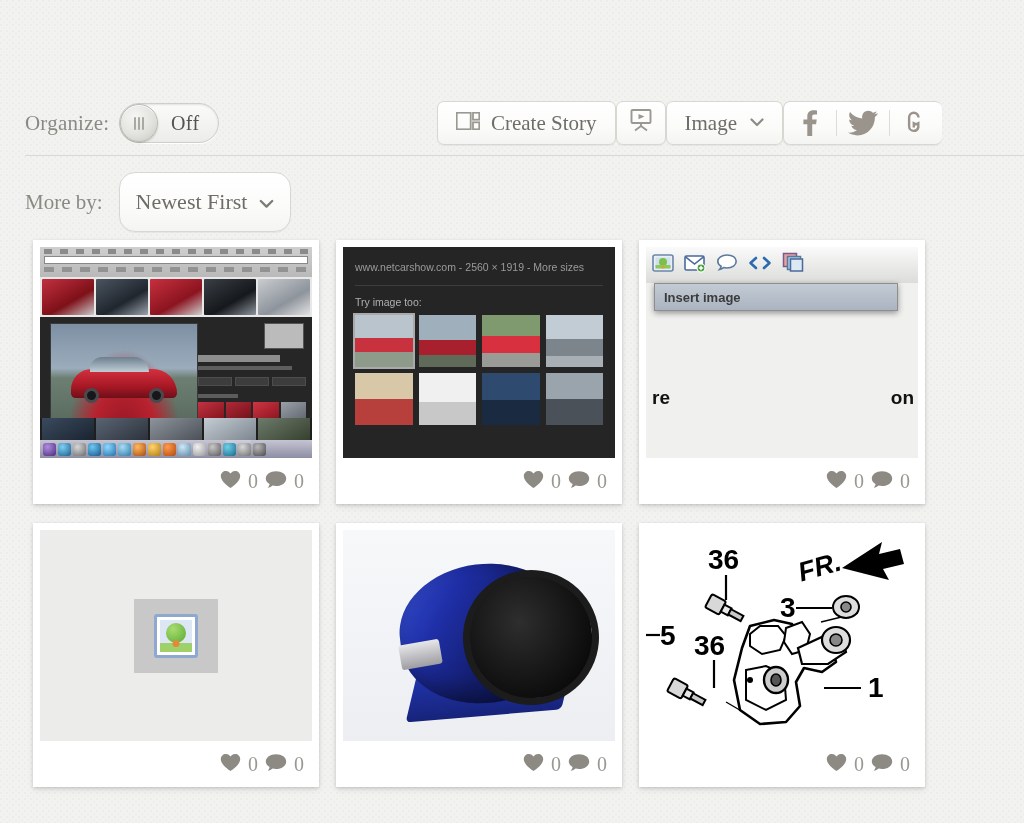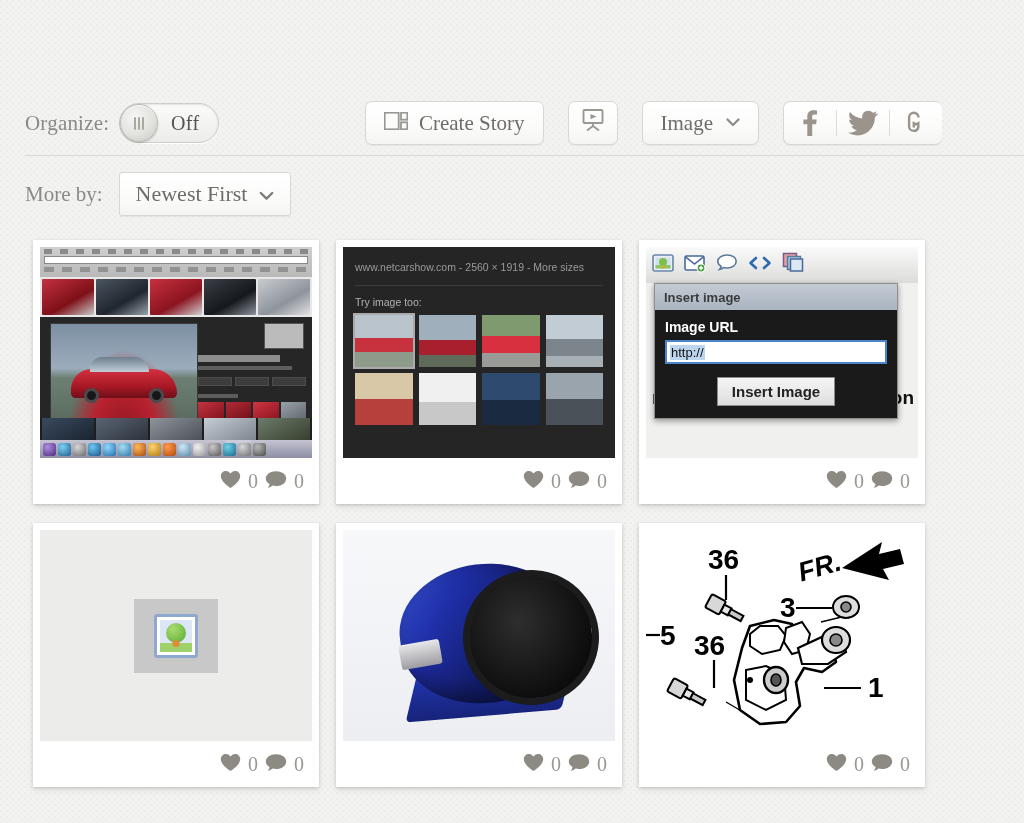--- a/index.html
+++ b/index.html
@@ -40,21 +40,21 @@
     box-shadow: 0 1px 2px rgba(0,0,0,.22), inset 0 1px 0 rgba(255,255,255,.85);
     display: flex; align-items: center; justify-content: center; gap: 2.5px;
   }
   .grip { width: 1.5px; height: 13px; background: #a9a9a2; border-radius: 1px; }
   .toggle-text {
     flex: 1; text-align: center; font-size: 20px; color: #55534f;
     padding-right: 6px; letter-spacing: .3px;
   }
 
   .toolbar-right {
-    margin-left: auto; display: flex; align-items: center; gap: 24px;
+    margin-left: auto; display: flex; align-items: center; gap: 0;
     padding-right: 0;
   }
   .btn {
     height: 44px; border-radius: 7px;
     background: linear-gradient(to bottom, #ffffff 0%, #fbfbfa 60%, #f4f4f2 100%);
     border: 1px solid #d8d8d2;
     box-shadow: 0 1px 1px rgba(0,0,0,.05);
     display: flex; align-items: center; justify-content: center; gap: 11px;
     padding: 0 18px; font-size: 21px; color: #6f6d68;
     cursor: pointer; white-space: nowrap;
@@ -81,21 +81,21 @@
     background: #d9d9d3;
   }
 
   
   .orderby-row {
     position: absolute; left: 25px; top: 172px;
     display: flex; align-items: center;
   }
   .orderby-label { font-size: 21px; color: #8a8a85; margin-right: 16px; }
   .select {
-    height: 44px; border-radius: 3px; padding: 0 16px;
+    height: 60px; border-radius: 16px; padding: 0 16px;
     background: linear-gradient(to bottom, #ffffff 0%, #fbfbfa 60%, #f4f4f2 100%);
     border: 1px solid #d8d8d2; box-shadow: 0 1px 1px rgba(0,0,0,.05);
     display: flex; align-items: center; gap: 12px;
     font-size: 22px; color: #6f6d68; cursor: pointer;
   }
 
   
   .grid {
     position: absolute; left: 33px; top: 240px;
     display: grid; grid-template-columns: repeat(3, 286px);
@@ -559,29 +559,20 @@
               <rect x="8.5" y="7" width="12" height="12" fill="#dce8f4" stroke="#4a6a9a" stroke-width="1.5"></rect>
             </svg>
           </span>
         </div>
 
         <span class="ins-bg-text2">re</span>
         <span class="ins-bg-text">on</span>
 
         <div class="ins-dialog">
           <div class="ins-titlebar">Insert image</div>
-          <div class="ins-body">
-            <div class="ins-label">Image URL</div>
-            <div class="ins-input">
-              <span class="ins-input-text">http://</span>
-            </div>
-            <div class="ins-btn-row">
-              <span class="ins-btn">Insert Image</span>
-            </div>
-          </div>
         </div>
       </div>
     </div>
     <div class="card-footer">
       <div class="stat">
         <span class="heart">
           <svg width="21" height="19" viewBox="0 0 21 19">
             <path d="M10.5 18C10.5 18 0.8 12.3 0.8 6.1 0.8 2.9 3.2 0.9 5.9 0.9
                      8 0.9 9.7 2.2 10.5 3.6 11.3 2.2 13 0.9 15.1 0.9
                      17.8 0.9 20.2 2.9 20.2 6.1 20.2 12.3 10.5 18 10.5 18z" fill="#8d8a83"></path>

